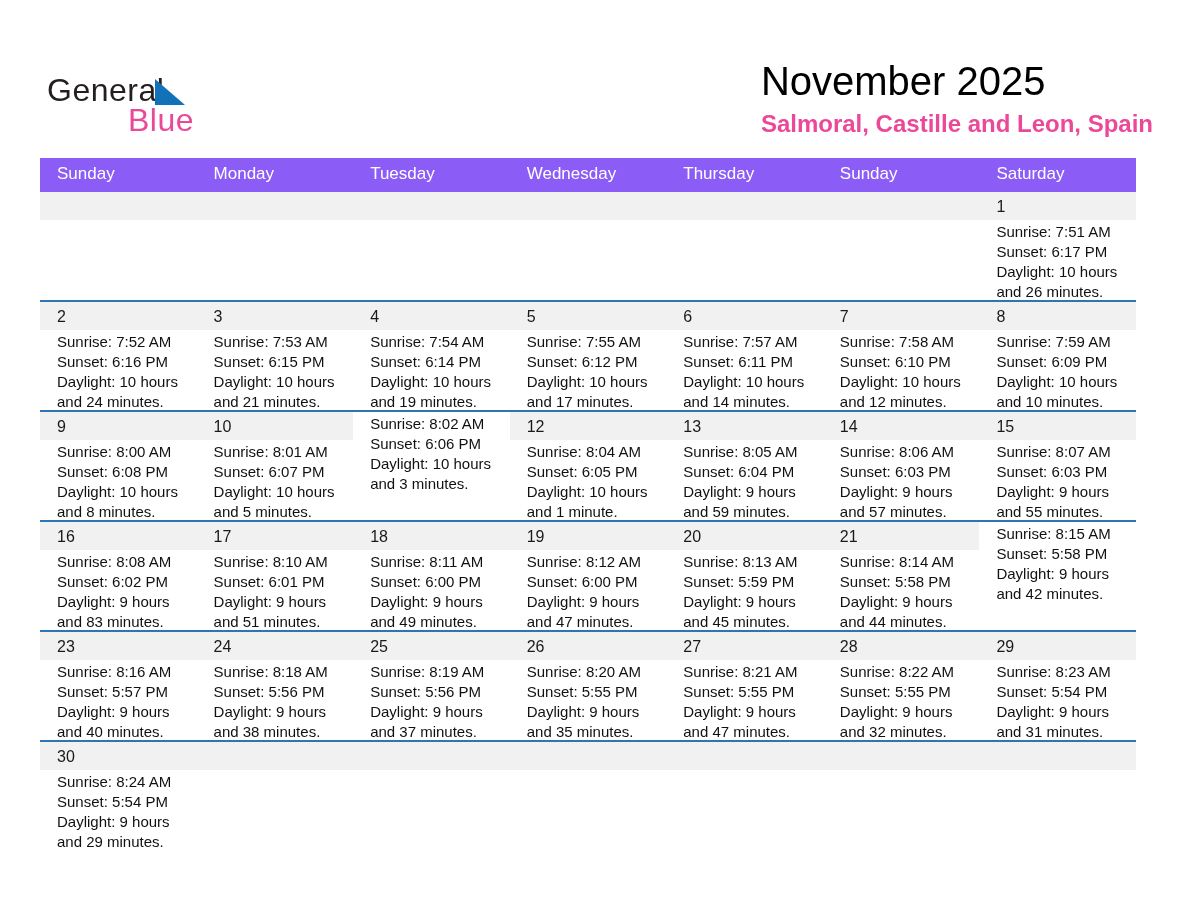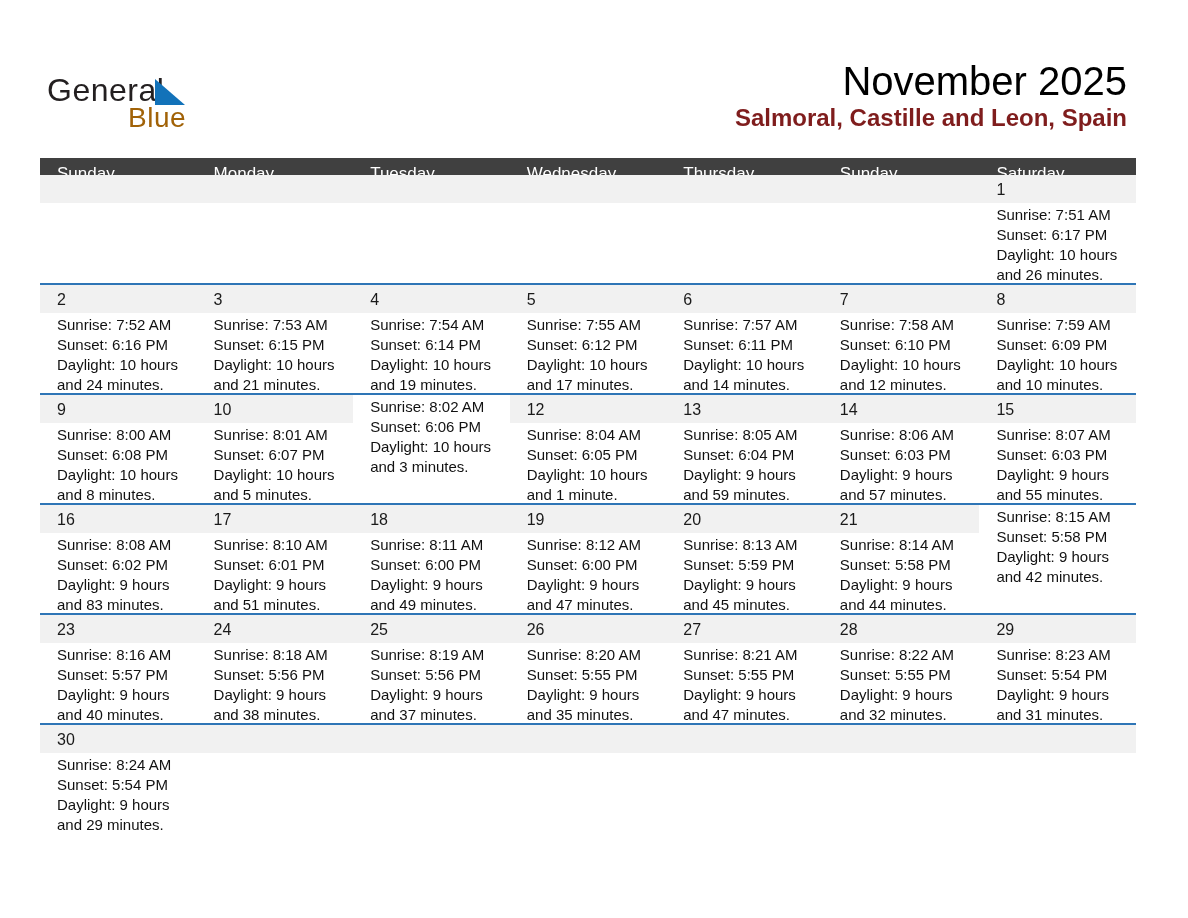--- a/index.html
+++ b/index.html
@@ -18,30 +18,30 @@
     font-size: 32px; letter-spacing: 0.5px; color: #231f20;
   }
   .logo-triangle {
     position: absolute; left: 108px; top: 7px;
     width: 30px; height: 26px;
     background: #1272b9;
     clip-path: polygon(0 0, 100% 100%, 0 100%);
   }
   .logo-blue {
     position: absolute; left: 81px; top: 30px;
-    font-size: 28px; letter-spacing: 0.5px; color: #a16207;
-  }
-  .titles { position: absolute; right: 61px; top: 58px; text-align: right; }
+    font-size: 32px; letter-spacing: 0.5px; color: #ec4899;
+  }
+  .titles { position: absolute; right: 35px; top: 58px; }
   .month-title { font-size: 40px; font-weight: 400; color: #000000; line-height: 1.15; }
-  .location { font-size: 24px; font-weight: 700; color: #7f1d1d; }
+  .location { font-size: 24px; font-weight: 700; color: #ec4899; margin-top: 6px; }
 
   .calendar { margin-left: 40px; width: 1096px; }
   .weekday-row {
     display: grid; grid-template-columns: repeat(7, 1fr);
-    background: #404040; height: 17px;
+    background: #8b5cf6; height: 34px;
   }
   .weekday-cell {
     color: #ffffff; font-size: 17px; line-height: 31px;
     padding-left: 17px; overflow: hidden; white-space: nowrap;
   }
   .week-row {
     display: grid; grid-template-columns: repeat(7, 1fr);
     border-top: 2px solid #2e75b6;
   }
   .week-row:first-of-type { border-top: none; }

